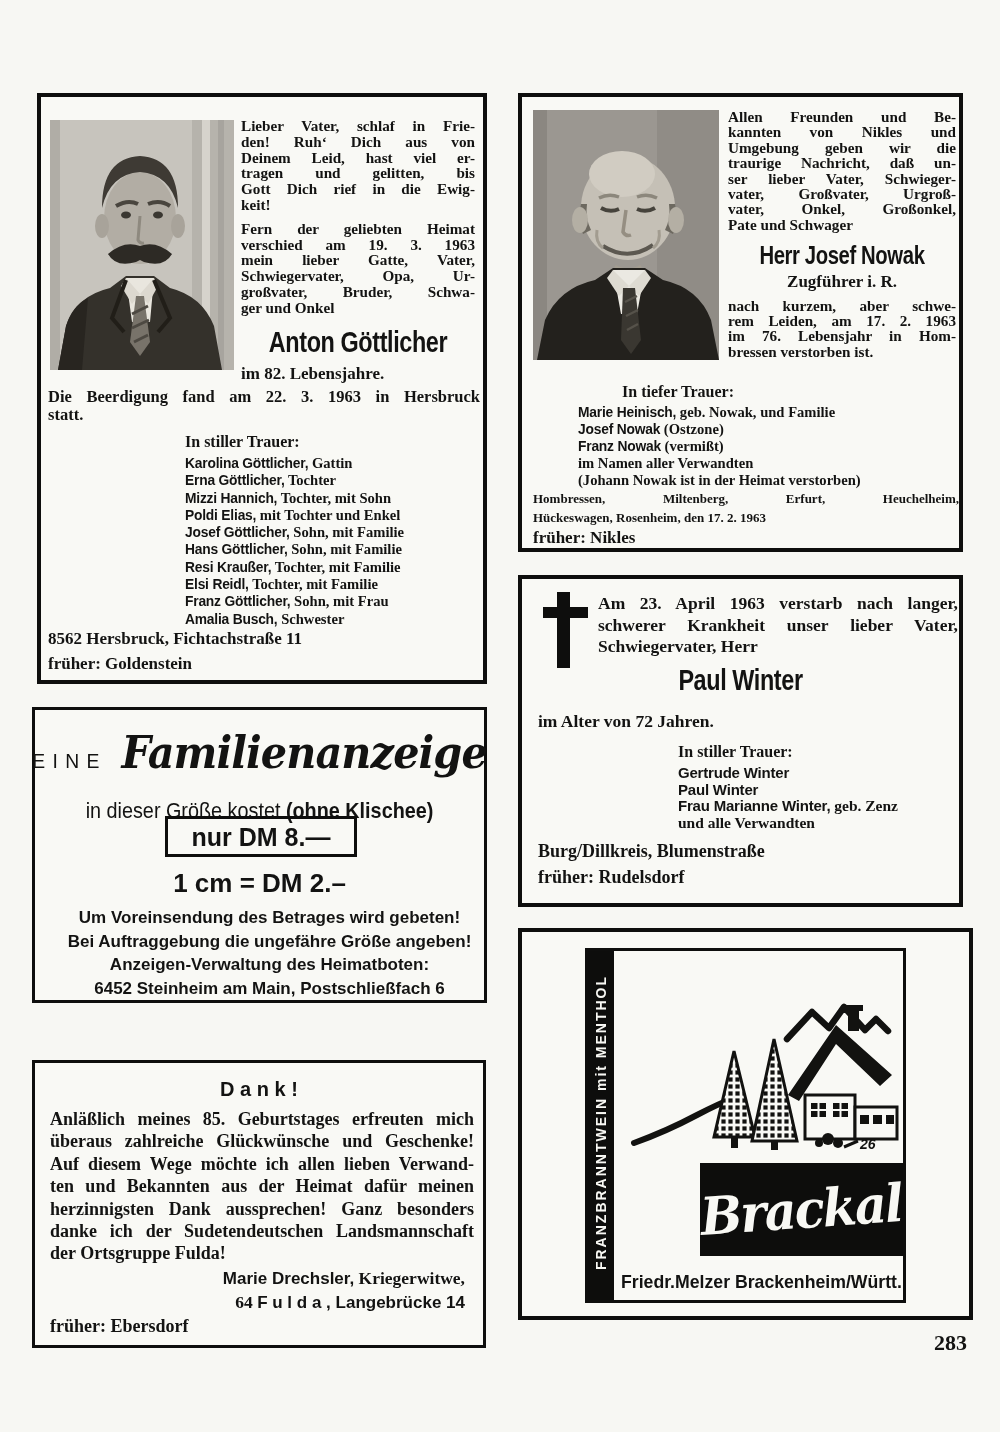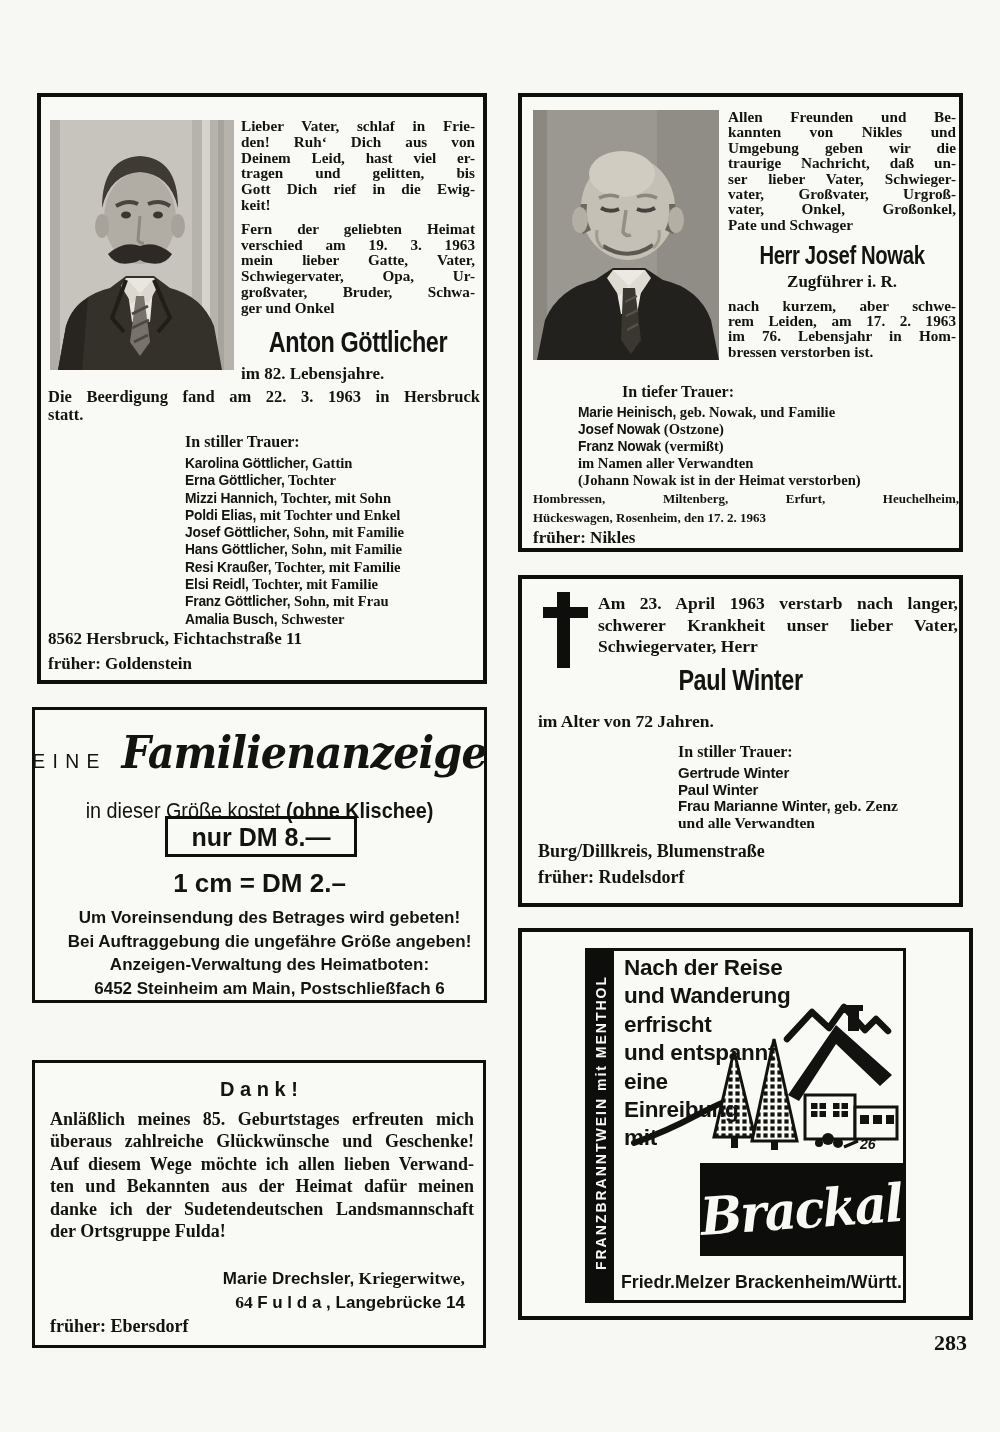--- a/index.html
+++ b/index.html
@@ -220,20 +220,21 @@
     </div>
   </section>
 
   <section class="box thin" style="left:32px;top:1032px;width:454px;height:288px;margin-top:28px;">
     <div class="abs center sans" style="left:0;right:0;top:15px;font-size:20px;">D a n k !</div>
     <div class="abs" style="left:15px;top:45px;width:424px;font-size:18px;line-height:22.4px;font-weight:bold;">
       <div class="jl">Anläßlich meines 85. Geburtstages erfreuten mich</div>
       <div class="jl">überaus zahlreiche Glückwünsche und Geschenke!</div>
       <div class="jl">Auf diesem Wege möchte ich allen lieben Verwand-</div>
       <div class="jl">ten und Bekannten aus der Heimat dafür meinen</div>
+      <div class="jl">herzinnigsten Dank aussprechen! Ganz besonders</div>
       <div class="jl">danke ich der Sudetendeutschen Landsmannschaft</div>
       <div>der Ortsgruppe Fulda!</div>
     </div>
     <div class="abs nowrap" style="right:18px;top:205px;font-size:17.5px;">
       <span class="sans" style="font-size:17px;">Marie Drechsler,</span><span class="serif"> Kriegerwitwe,</span>
     </div>
     <div class="abs nowrap" style="right:18px;top:229px;font-size:17.5px;">
       <span class="serif">64 </span><span class="sans" style="font-size:17px;">F u l d a ,</span><span class="sans" style="font-size:17px;"> Langebrücke 14</span>
     </div>
     <div class="abs serif" style="left:15px;top:253px;font-size:18px;">früher: Ebersdorf</div>
@@ -269,29 +270,20 @@
         <rect x="109" y="138" width="7" height="11" fill="#121210"></rect>
         <polygon points="152,40 130,142 175,142" fill="url(#dots)" stroke="#121210" stroke-width="3"></polygon>
         <rect x="149" y="142" width="7" height="9" fill="#121210"></rect>
         <circle cx="206" cy="140" r="6" fill="#121210"></circle>
         <circle cx="216" cy="144" r="5" fill="#121210"></circle>
         <circle cx="197" cy="144" r="4" fill="#121210"></circle>
         <path d="M222,148 l14,-6" stroke="#121210" stroke-width="3"></path>
         <text x="238" y="150" font-family="Liberation Sans, sans-serif" font-size="14" font-style="italic" font-weight="bold" fill="#121210">26</text>
       </svg>
 
-      <div class="abs sans" style="left:36px;top:3px;font-size:22.5px;line-height:28.4px;letter-spacing:-.3px;">
-        <div>Nach der Reise</div>
-        <div>und Wanderung</div>
-        <div>erfrischt</div>
-        <div>und entspannt</div>
-        <div>eine</div>
-        <div>Einreibung</div>
-        <div>mit</div>
-      </div>
 
       <div class="brandbox" style="left:112px;top:212px;width:203px;height:93px;">
         <span class="brand-script">Brackal</span>
       </div>
 
       <div class="abs sans nowrap" style="left:33px;top:320px;font-size:19px;transform:scaleX(.93);transform-origin:left;">Friedr.Melzer Brackenheim/Württ.</div>
     </div>
   </section>
 
   <div class="abs serif" style="left:934px;top:1330px;font-size:22px;">283</div>

